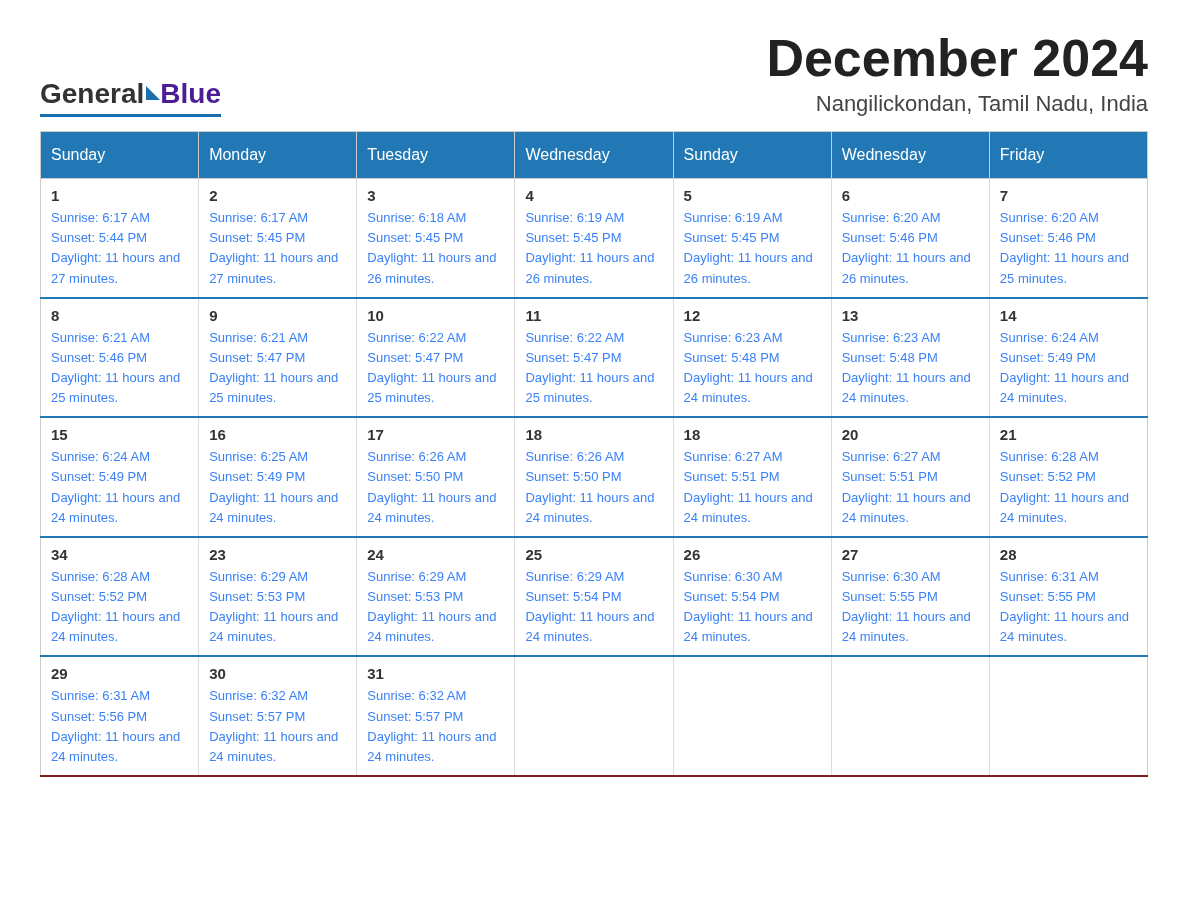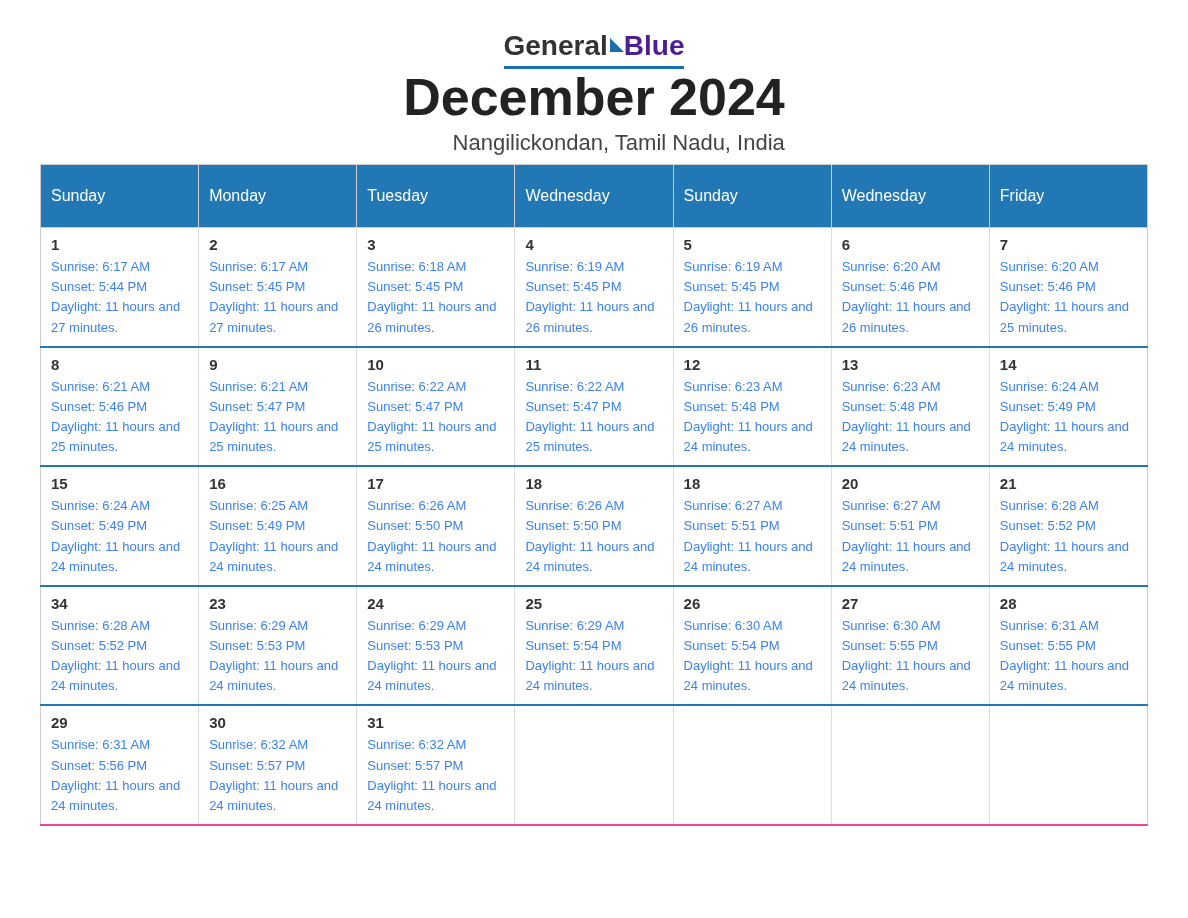--- a/index.html
+++ b/index.html
@@ -6,23 +6,22 @@
     body {
       font-family: Arial, sans-serif;
       background: #fff;
       padding: 30px 40px;
       width: 1188px;
       min-height: 918px;
     }
     .header-area {
       display: flex;
       justify-content: space-between;
-      align-items: center;
-      margin-bottom: 8px;
-      flex-direction: column;
+      align-items: flex-end;
+      margin-bottom: 14px;
     }
     .logo {
       display: flex;
       flex-direction: column;
       align-items: flex-start;
     }
     .logo-text {
       display: flex;
       align-items: center;
       font-size: 28px;
@@ -63,21 +62,21 @@
     }
     table {
       width: 100%;
       border-collapse: collapse;
       table-layout: fixed;
     }
     thead tr th {
       background-color: #2178b4;
       color: #fff;
       text-align: left;
-      padding: 22px 10px;
+      padding: 14px 10px;
       font-size: 16px;
       font-weight: normal;
       border: 1px solid #ccc;
     }
     tbody tr {
       border-bottom: 2px solid #2178b4;
     }
     tbody tr td {
       vertical-align: top;
       padding: 8px 10px;
@@ -101,21 +100,21 @@
     }
     .day-info {
       font-size: 13px;
       line-height: 1.55;
       color: #3b82f6;
     }
     .empty-cell {
       background: #fff;
     }
     tbody tr:last-child {
-      border-bottom: 2px solid #ec4899;
+      border-bottom: 2px solid #7f1d1d;
       border-radius: 25px;
     }
   </style>
 </head>
 <body>
 
 <div class="header-area">
   <div class="logo">
     <div class="logo-text">
       <span class="logo-general">General</span>

